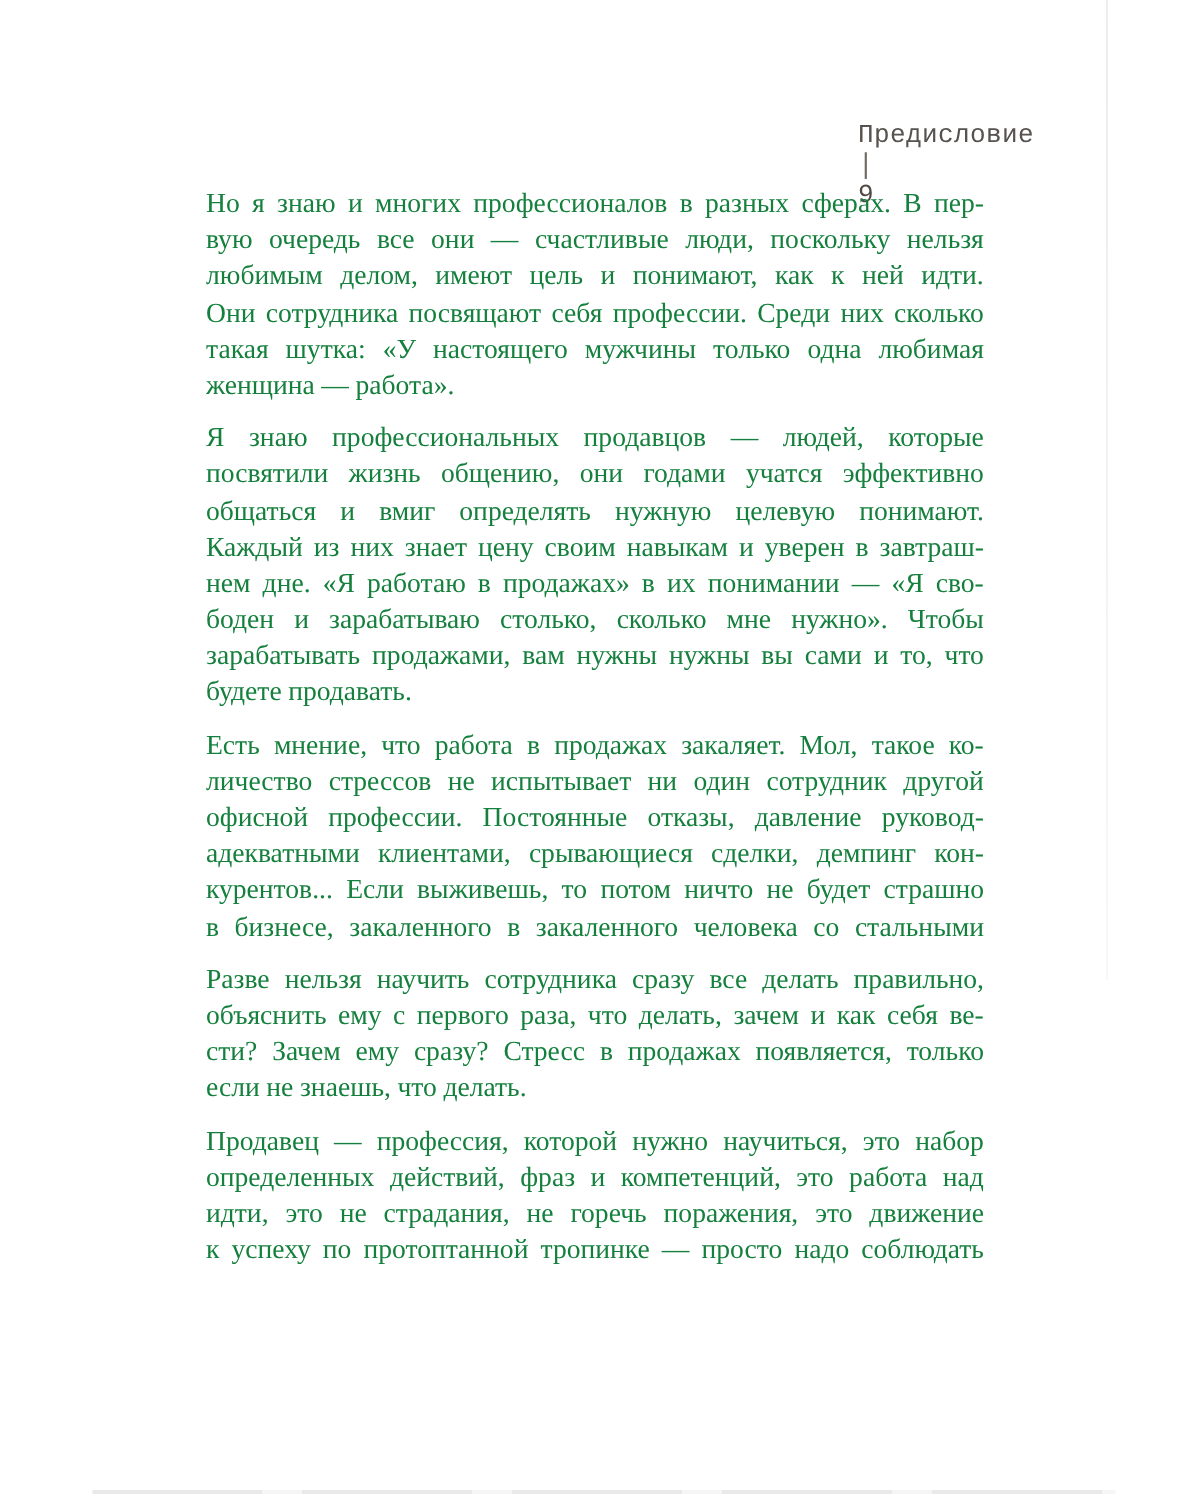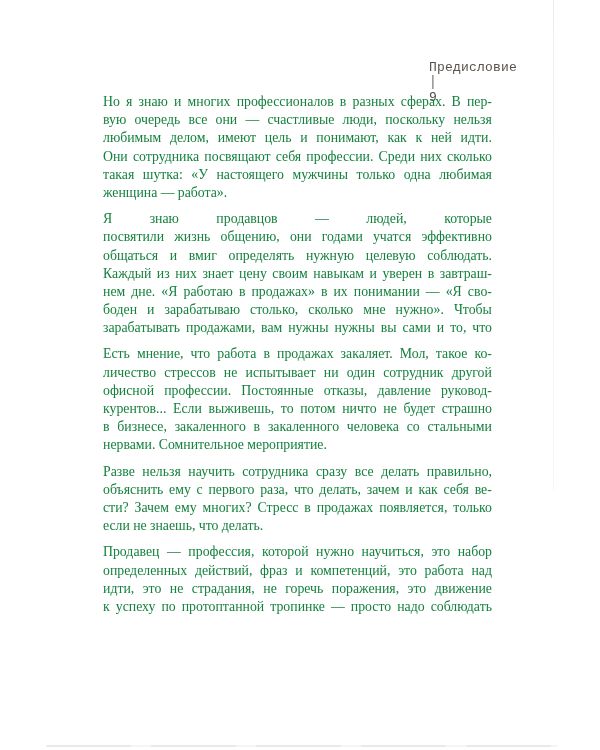--- a/index.html
+++ b/index.html
@@ -158,20 +158,21 @@
         <div class="line last">
           <span>женщина</span>
           <span>—</span>
           <span>работа».</span>
         </div>
       </div>
       <div class="para">
         <div class="line">
           <span>Я</span>
           <span>знаю</span>
+          <span>профессиональных</span>
           <span>продавцов</span>
           <span>—</span>
           <span>людей,</span>
           <span>которые</span>
         </div>
         <div class="line">
           <span>посвятили</span>
           <span>жизнь</span>
           <span>общению,</span>
           <span>они</span>
@@ -179,21 +180,21 @@
           <span>учатся</span>
           <span>эффективно</span>
         </div>
         <div class="line">
           <span>общаться</span>
           <span>и</span>
           <span>вмиг</span>
           <span>определять</span>
           <span>нужную</span>
           <span>целевую</span>
-          <span>соблюдать.</span>
+          <span>понимают.</span>
         </div>
         <div class="line">
           <span>Каждый</span>
           <span>из</span>
           <span>них</span>
           <span>знает</span>
           <span>цену</span>
           <span>своим</span>
           <span>навыкам</span>
           <span>и</span>
@@ -229,20 +230,24 @@
           <span>зарабатывать</span>
           <span>продажами,</span>
           <span>вам</span>
           <span>нужны</span>
           <span>нужны</span>
           <span>вы</span>
           <span>сами</span>
           <span>и</span>
           <span>то,</span>
           <span>что</span>
+        </div>
+        <div class="line last">
+          <span>будете</span>
+          <span>продавать.</span>
         </div>
       </div>
       <div class="para">
         <div class="line">
           <span>Есть</span>
           <span>мнение,</span>
           <span>что</span>
           <span>работа</span>
           <span>в</span>
           <span>продажах</span>
@@ -261,20 +266,28 @@
           <span>сотрудник</span>
           <span>другой</span>
         </div>
         <div class="line">
           <span>офисной</span>
           <span>профессии.</span>
           <span>Постоянные</span>
           <span>отказы,</span>
           <span>давление</span>
           <span>руковод-</span>
+        </div>
+        <div class="line">
+          <span>адекватными</span>
+          <span>клиентами,</span>
+          <span>срывающиеся</span>
+          <span>сделки,</span>
+          <span>демпинг</span>
+          <span>кон-</span>
         </div>
         <div class="line">
           <span>курентов...</span>
           <span>Если</span>
           <span>выживешь,</span>
           <span>то</span>
           <span>потом</span>
           <span>ничто</span>
           <span>не</span>
           <span>будет</span>
@@ -283,25 +296,20 @@
         <div class="line">
           <span>в</span>
           <span>бизнесе,</span>
           <span>закаленного</span>
           <span>в</span>
           <span>закаленного</span>
           <span>человека</span>
           <span>со</span>
           <span>стальными</span>
         </div>
-        <div class="line last">
-          <span>нервами.</span>
-          <span>Сомнительное</span>
-          <span>мероприятие.</span>
-        </div>
       </div>
       <div class="para">
         <div class="line">
           <span>Разве</span>
           <span>нельзя</span>
           <span>научить</span>
           <span>сотрудника</span>
           <span>сразу</span>
           <span>все</span>
           <span>делать</span>
@@ -318,21 +326,21 @@
           <span>зачем</span>
           <span>и</span>
           <span>как</span>
           <span>себя</span>
           <span>ве-</span>
         </div>
         <div class="line">
           <span>сти?</span>
           <span>Зачем</span>
           <span>ему</span>
-          <span>многих?</span>
+          <span>сразу?</span>
           <span>Стресс</span>
           <span>в</span>
           <span>продажах</span>
           <span>появляется,</span>
           <span>только</span>
         </div>
         <div class="line last">
           <span>если</span>
           <span>не</span>
           <span>знаешь,</span>

